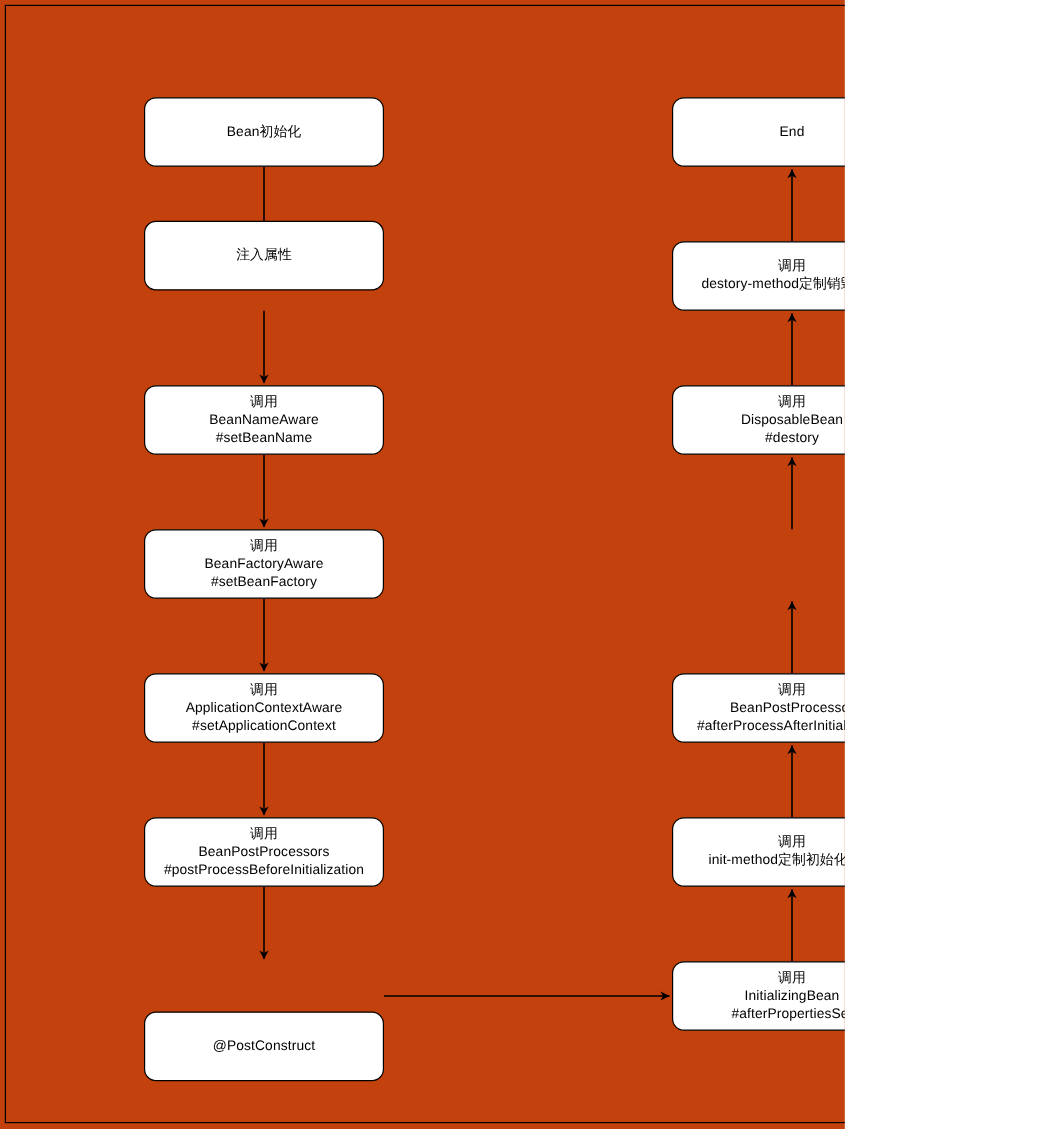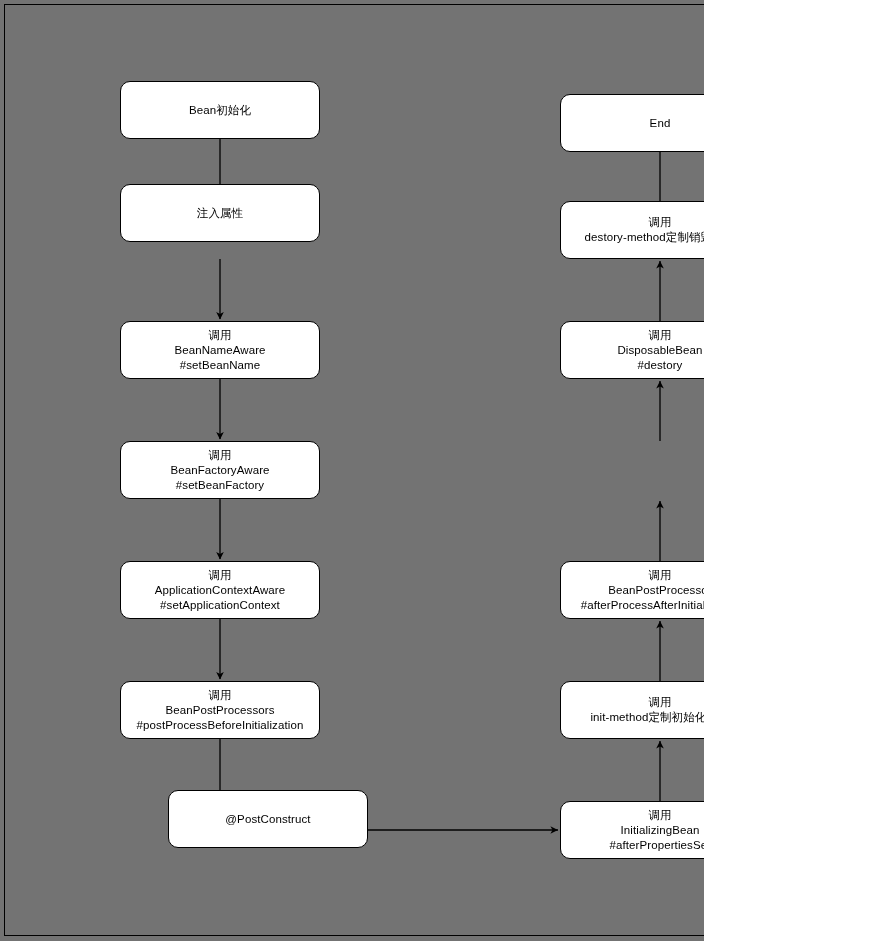--- a/index.html
+++ b/index.html
@@ -7,21 +7,21 @@
     padding: 0;
     background: #ffffff;
   }
   body {
     font-family: "Liberation Sans", "DejaVu Sans", sans-serif;
   }
   #canvas {
     position: relative;
     width: 704px;
     height: 941px;
-    background: #737373;
+    background: #c2410c;
     overflow: hidden;
     box-sizing: border-box;
   }
   .frame {
     position: absolute;
     left: 4px;
     top: 4px;
     width: 875px;
     height: 932px;
     border: 1px solid #000000;
@@ -119,25 +119,25 @@
   <div class="node col-left row-h" style="top:561px;">
     <span class="node-label">调用
 ApplicationContextAware
 #setApplicationContext</span>
   </div>
   <div class="node col-left row-h" style="top:681px;">
     <span class="node-label">调用
 BeanPostProcessors
 #postProcessBeforeInitialization</span>
   </div>
-  <div class="node col-left row-h" style="top:790px;margin-left:48px;">
+  <div class="node col-left row-h" style="top:843px;">
     <span class="node-label">@PostConstruct</span>
   </div>
 
-  <div class="node col-right row-h" style="top:94px;">
+  <div class="node col-right row-h" style="top:81px;">
     <span class="node-label">End</span>
   </div>
   <div class="node col-right row-h" style="top:201px;">
     <span class="node-label">调用
 destory-method定制销毁方法</span>
   </div>
   <div class="node col-right row-h" style="top:321px;">
     <span class="node-label">调用
 DisposableBean
 #destory</span>

